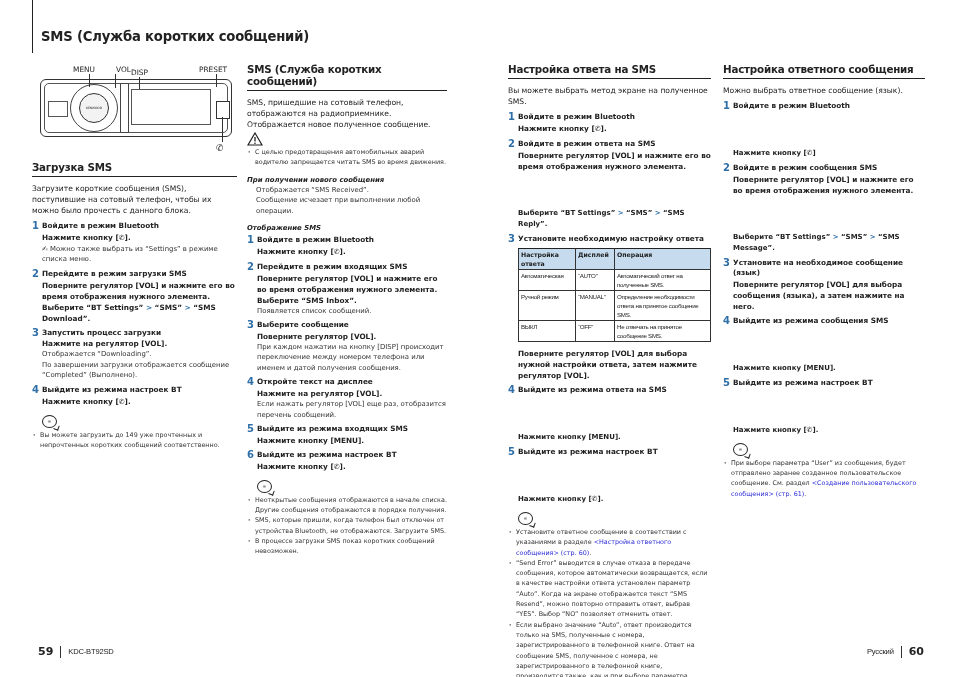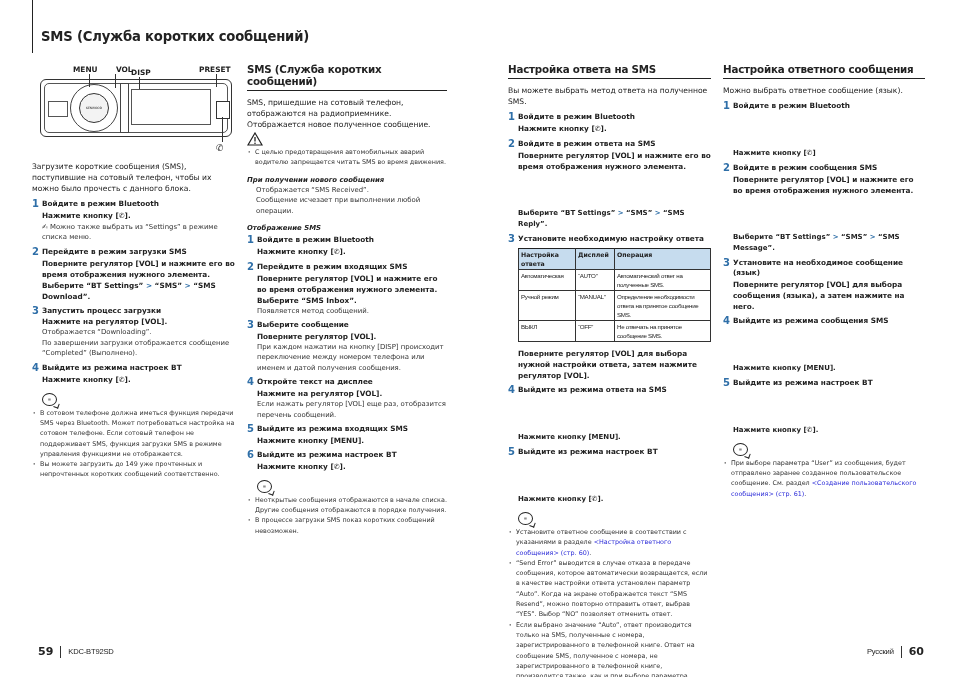--- a/index.html
+++ b/index.html
@@ -24,21 +24,21 @@
   .bullets li { position:relative; padding-left:8px; font-size:6.4px; line-height:10.3px; color:#333; }
   .bullets li::before { content:"·"; position:absolute; left:1px; top:0; font-weight:bold; }
   .link { color:#2a2ad8; }
   .note-icon { display:inline-block; width:13px; height:11px; border:1.3px solid #222; border-radius:50% 50% 50% 50%; position:relative; margin:2px 0 0 0; font-size:4px; text-align:center; line-height:11px; font-weight:bold; }
   .note-icon::after { content:""; position:absolute; right:-3px; bottom:-3px; width:4px; height:4px; border-right:1.3px solid #222; border-bottom:1.3px solid #222; transform:rotate(20deg); }
   .subhead { font-size:6.9px; font-weight:bold; font-style:italic; margin-top:7px; line-height:10px; }
   .indent { padding-left:9px; font-size:6.9px; line-height:10.5px; color:#333; }
   .phone { display:inline-block; font-size:7px; }
   
   .device-wrap { position:relative; width:200px; height:90px; margin-left:4px; margin-bottom:8px; }
-  .dev-label { position:absolute; font-size:7.4px; font-weight:bold; }
+  .dev-label { position:absolute; font-size:7.4px; font-weight:normal; }
   .dev-body { position:absolute; left:4px; top:16px; width:190px; height:56px; border:1.5px solid #333; border-radius:6px; }
   .dev-inner { position:absolute; left:8px; top:20px; width:182px; height:48px; border:1px solid #555; border-radius:5px; }
   .dev-knob-outer { position:absolute; left:34px; top:21px; width:46px; height:46px; border:1px solid #444; border-radius:50%; }
   .dev-knob { position:absolute; left:43px; top:30px; width:28px; height:28px; border:1.2px solid #333; border-radius:50%; background:#f3f3f3; font-size:3px; text-align:center; line-height:28px; }
   .dev-screen { position:absolute; left:95px; top:26px; width:78px; height:34px; border:1px solid #555; }
   .dev-slot { position:absolute; left:84px; top:20px; width:7px; height:48px; border:1px solid #444; }
   .dev-btn { position:absolute; left:180px; top:38px; width:12px; height:16px; border:1.2px solid #333; background:#fff; }
   .dev-leftbtn { position:absolute; left:12px; top:38px; width:18px; height:14px; border:1px solid #555; }
   .lead { position:absolute; background:#333; }
   
@@ -75,20 +75,21 @@
     <div class="dev-screen"></div>
     <div class="dev-btn"></div>
     <div class="lead" style="left:53px;top:11px;width:1px;height:13px;"></div>
     <div class="lead" style="left:79px;top:11px;width:1px;height:14px;"></div>
     <div class="lead" style="left:103px;top:14px;width:1px;height:12px;"></div>
     <div class="lead" style="left:180px;top:11px;width:1px;height:13px;"></div>
     <div class="lead" style="left:186px;top:54px;width:1px;height:25px;"></div>
     <span style="position:absolute;left:180px;top:80px;font-size:9px;">✆</span>
   </div>
 
+  <h2>Загрузка SMS</h2>
   <p class="intro">Загрузите короткие сообщения (SMS), поступившие на сотовый телефон, чтобы их можно было прочесть с данного блока.</p>
 
   <div class="step">
     <span class="step-num">1</span>
     <div class="step-title">Войдите в режим Bluetooth</div>
     <div class="step-action"><span>Нажмите кнопку [</span><span class="phone">✆</span><span>].</span></div>
     <div class="step-desc">✍ Можно также выбрать из “Settings” в режиме списка меню.</div>
   </div>
   <div class="step">
     <span class="step-num">2</span>
@@ -103,21 +104,20 @@
     <div class="step-desc">Отображается “Downloading”.</div>
     <div class="step-desc">По завершении загрузки отображается сообщение “Completed” (Выполнено).</div>
   </div>
   <div class="step">
     <span class="step-num">4</span>
     <div class="step-title">Выйдите из режима настроек BT</div>
     <div class="step-action"><span>Нажмите кнопку [</span><span class="phone">✆</span><span>].</span></div>
     <span class="note-icon">≡</span>
   </div>
   <ul class="bullets">
-    <li>В сотовом телефоне должна иметься функция передачи SMS через Bluetooth. Может потребоваться настройка на сотовом телефоне. Если сотовый телефон не поддерживает SMS, функция загрузки SMS в режиме управления функциями не отображается.</li>
     <li>Вы можете загрузить до 149 уже прочтенных и непрочтенных коротких сообщений соответственно.</li>
   </ul>
 </div>
 
 <div class="col col2">
   <h2>SMS (Служба коротких сообщений)</h2>
   <p class="intro" style="margin-bottom:0">SMS, пришедшие на сотовый телефон, отображаются на радиоприемнике.</p>
   <p class="intro" style="margin-bottom:0">Отображается новое полученное сообщение.</p>
   <svg width="16" height="14" viewBox="0 0 16 14" style="display:block;margin:2px 0 1px 0;">
     <polygon points="8,1 15,13 1,13" fill="none" stroke="#222" stroke-width="1.2"></polygon>
@@ -135,21 +135,21 @@
   <div class="step" style="margin-top:2px">
     <span class="step-num">1</span>
     <div class="step-title">Войдите в режим Bluetooth</div>
     <div class="step-action"><span>Нажмите кнопку [</span><span class="phone">✆</span><span>].</span></div>
   </div>
   <div class="step">
     <span class="step-num">2</span>
     <div class="step-title">Перейдите в режим входящих SMS</div>
     <div class="step-action">Поверните регулятор [VOL] и нажмите его во время отображения нужного элемента.</div>
     <div class="step-action">Выберите “SMS Inbox”.</div>
-    <div class="step-desc">Появляется метод сообщений.</div>
+    <div class="step-desc">Появляется список сообщений.</div>
   </div>
   <div class="step">
     <span class="step-num">3</span>
     <div class="step-title">Выберите сообщение</div>
     <div class="step-action">Поверните регулятор [VOL].</div>
     <div class="step-desc">При каждом нажатии на кнопку [DISP] происходит переключение между номером телефона или именем и датой получения сообщения.</div>
   </div>
   <div class="step">
     <span class="step-num">4</span>
     <div class="step-title">Откройте текст на дисплее</div>
@@ -162,27 +162,28 @@
     <div class="step-action">Нажмите кнопку [MENU].</div>
   </div>
   <div class="step">
     <span class="step-num">6</span>
     <div class="step-title">Выйдите из режима настроек BT</div>
     <div class="step-action"><span>Нажмите кнопку [</span><span class="phone">✆</span><span>].</span></div>
     <span class="note-icon">≡</span>
   </div>
   <ul class="bullets">
     <li>Неоткрытые сообщения отображаются в начале списка. Другие сообщения отображаются в порядке получения.</li>
+    <li>SMS, которые пришли, когда телефон был отключен от устройства Bluetooth, не отображаются. Загрузите SMS.</li>
     <li>В процессе загрузки SMS показ коротких сообщений невозможен.</li>
   </ul>
 </div>
 
 <div class="col col3">
   <h2>Настройка ответа на SMS</h2>
-  <p class="intro">Вы можете выбрать метод ответа на полученное SMS.</p>
+  <p class="intro">Вы можете выбрать метод экране на полученное SMS.</p>
 
   <div class="step">
     <span class="step-num">1</span>
     <div class="step-title">Войдите в режим Bluetooth</div>
     <div class="step-action"><span>Нажмите кнопку [</span><span class="phone">✆</span><span>].</span></div>
   </div>
   <div class="step">
     <span class="step-num">2</span>
     <div class="step-title">Войдите в режим ответа на SMS</div>
     <div class="step-action">Поверните регулятор [VOL] и нажмите его во время отображения нужного элемента.</div>

